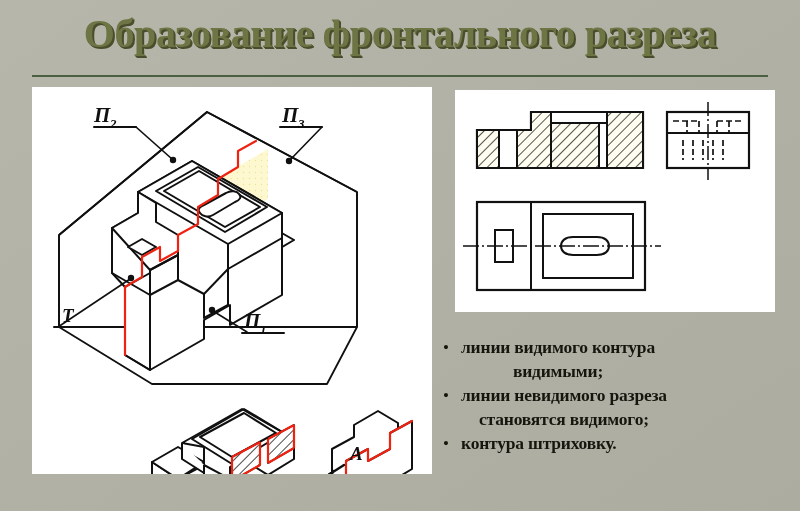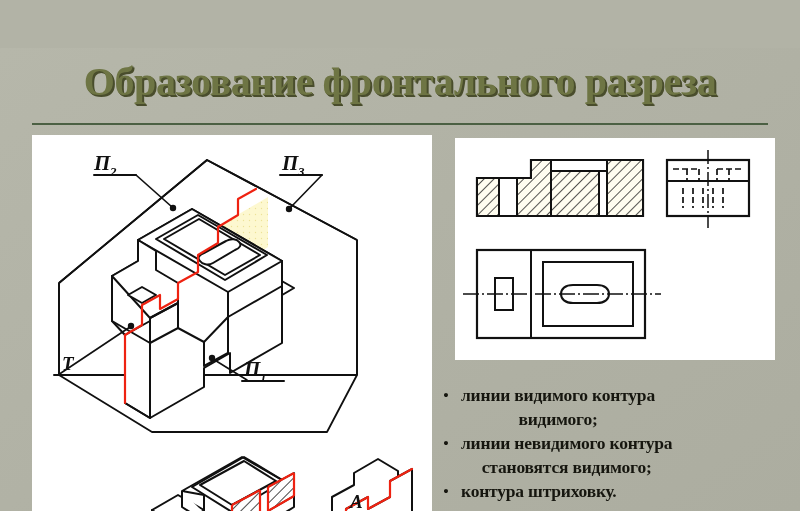--- a/index.html
+++ b/index.html
@@ -11,21 +11,20 @@
     width: 800px;
     height: 511px;
     position: relative;
     overflow: hidden;
     font-family: "Liberation Serif", serif;
   }
   .slide {
     position: absolute;
     inset: 0;
     background: linear-gradient(145deg, #b6b7aa 0%, #b1b2a5 45%, #acada0 100%);
-    margin-top: 48px;
   }
 
   
   #slide-title {
     position: absolute;
     left: 0;
     top: 6px;
     width: 800px;
     text-align: center;
     font-family: "Liberation Serif", serif;
@@ -326,28 +325,28 @@
       </g>
     </svg>
   </div>
 
   <div id="bullet-list">
 
     <div class="bullet-row">
       <span class="bullet-dot">•</span>
       <span class="bullet-text">
         <span>линии видимого контура</span><br>
-        <span>видимого;</span>
+        <span>видимыми;</span>
       </span>
     </div>
 
     <div class="bullet-row">
       <span class="bullet-dot">•</span>
       <span class="bullet-text">
-        <span>линии невидимого контура</span><br>
+        <span>линии невидимого разреза</span><br>
         <span>становятся видимого;</span>
       </span>
     </div>
 
     <div class="bullet-row">
       <span class="bullet-dot">•</span>
       <span class="bullet-text">
         <span>контура штриховку.</span>
       </span>
     </div>

